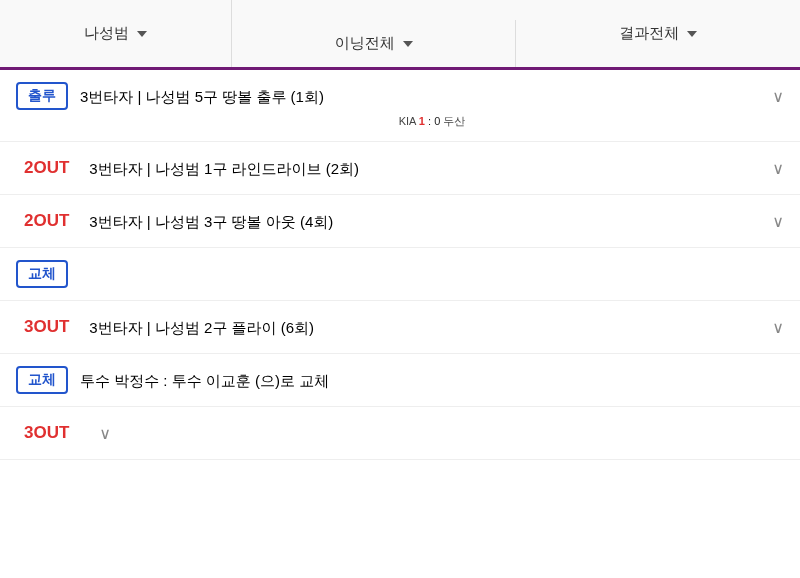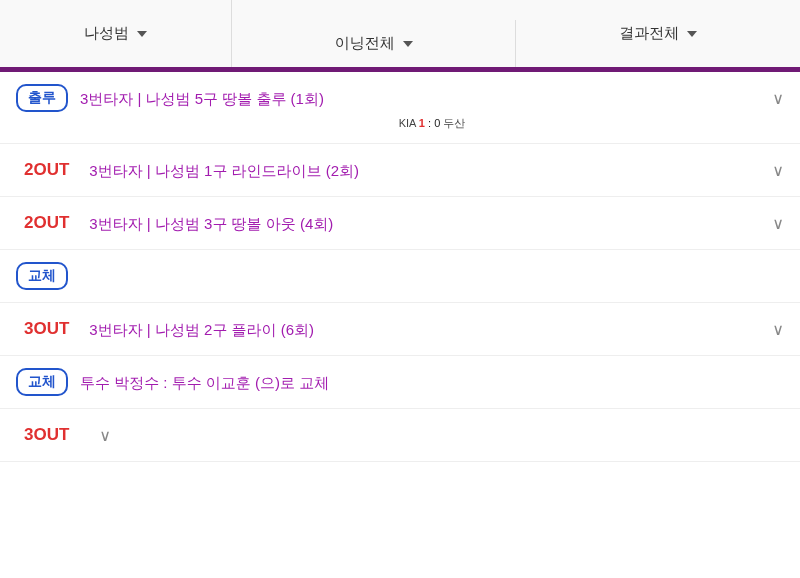--- a/index.html
+++ b/index.html
@@ -6,21 +6,21 @@
     body {
       font-family: 'Apple SD Gothic Neo', 'Malgun Gothic', sans-serif;
       background: #fff;
       font-size: 14px;
       color: #222;
     }
 
     
     .header-row {
       display: flex;
-      border-bottom: 5px solid #701a75;
+      border-bottom: 3px solid #701a75;
       background: #f9f9f9;
     }
     .header-cell {
       display: flex;
       align-items: center;
       justify-content: center;
       gap: 8px;
       padding: 14px 10px;
       font-size: 15px;
       font-weight: 500;
@@ -61,41 +61,41 @@
     }
 
     .badge {
       display: inline-flex;
       align-items: center;
       justify-content: center;
       min-width: 52px;
       padding: 4px 8px;
       font-size: 14px;
       font-weight: 700;
-      border-radius: 10px;
+      border-radius: 4px;
       margin-right: 12px;
       flex-shrink: 0;
     }
     .badge-out {
       color: #e03030;
       font-weight: 800;
       font-size: 17px;
       min-width: 52px;
     }
     .badge-boxed {
       border: 2px solid #2255cc;
       color: #2255cc;
       font-size: 14px;
       padding: 3px 8px;
     }
 
     .event-text {
       flex: 1;
       font-size: 15px;
-      color: #a21caf;
+      color: #000000;
       line-height: 1.4;
     }
 
     .score-line {
       width: 100%;
       text-align: center;
       font-size: 11px;
       color: #444;
       margin-top: 4px;
       padding-left: 64px;

